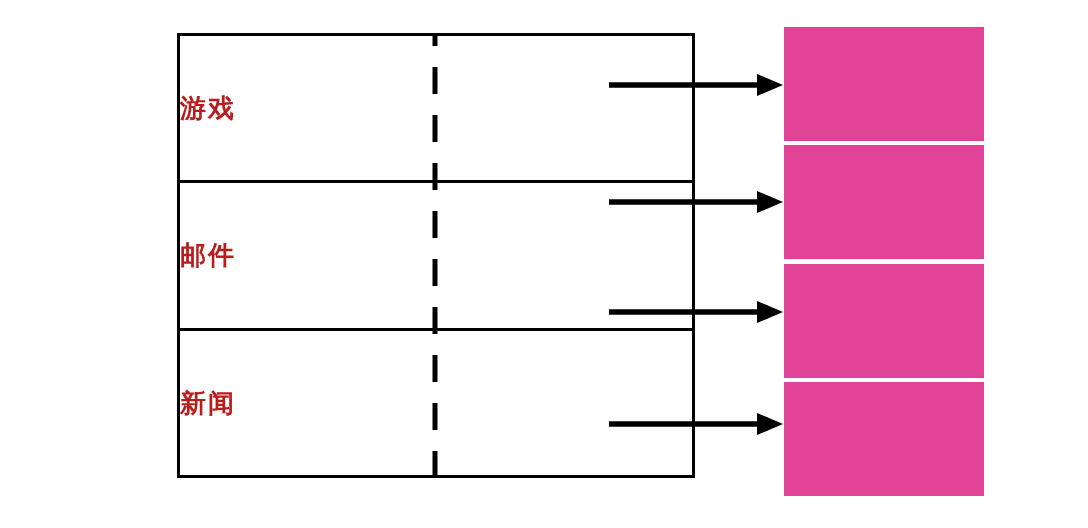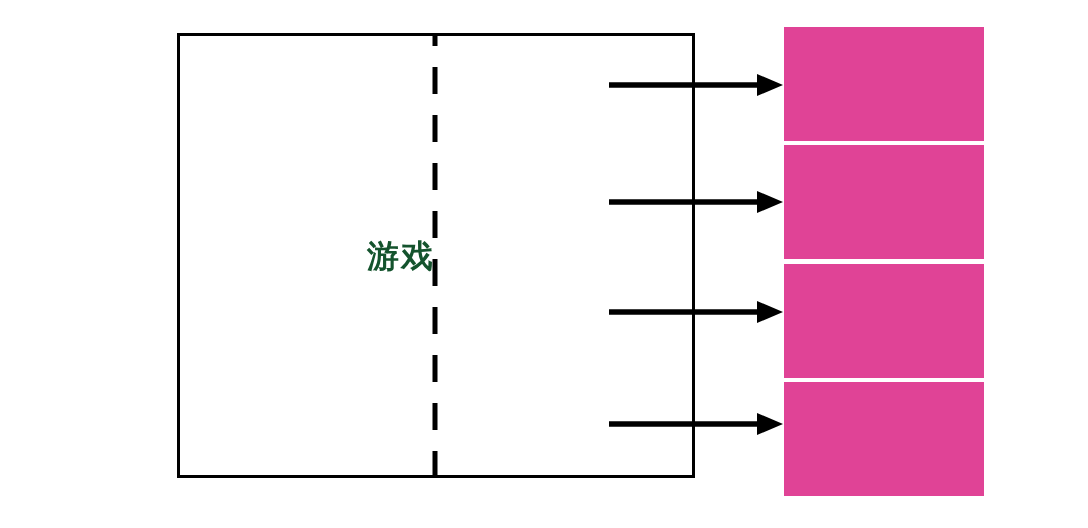--- a/index.html
+++ b/index.html
@@ -32,24 +32,24 @@
     flex: 1;
     border-bottom: 3px solid #000000;
     display: flex;
     align-items: center;
   }
   .table-row:last-child {
     border-bottom: none;
   }
   .row-label {
     width: 255px;
-    text-align: right;
-    font-size: 32px;
+    text-align: left;
+    font-size: 26px;
     font-weight: bold;
-    color: #14532d;
+    color: #b91c1c;
     letter-spacing: 2px;
     line-height: 1;
   }
   
   .overlay {
     position: absolute;
     left: 0;
     top: 0;
     width: 1088px;
     height: 528px;
@@ -69,20 +69,26 @@
   .box-4 { top: 382px; }
 </style>
 </head>
 <body>
 
 <div class="canvas">
 
   <div class="label-table">
     <div class="table-row">
       <span class="row-label">游戏</span>
+    </div>
+    <div class="table-row">
+      <span class="row-label">邮件</span>
+    </div>
+    <div class="table-row">
+      <span class="row-label">新闻</span>
     </div>
   </div>
 
   <svg class="overlay" viewBox="0 0 1088 528" xmlns="http://www.w3.org/2000/svg">
 
     <line x1="435" y1="34" x2="435" y2="475" stroke="#000000" stroke-width="5" stroke-dasharray="27 21" stroke-dashoffset="15"></line>
 
     <g>
       <line x1="609" y1="85" x2="762" y2="85" stroke="#000000" stroke-width="5.5"></line>
       <polygon points="757,74 783,85 757,96" fill="#000000"></polygon>

